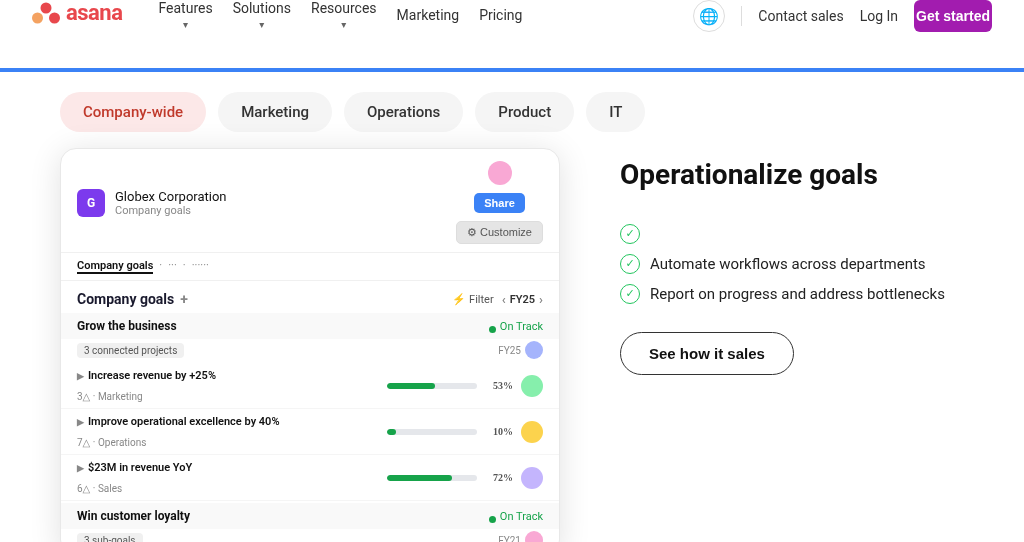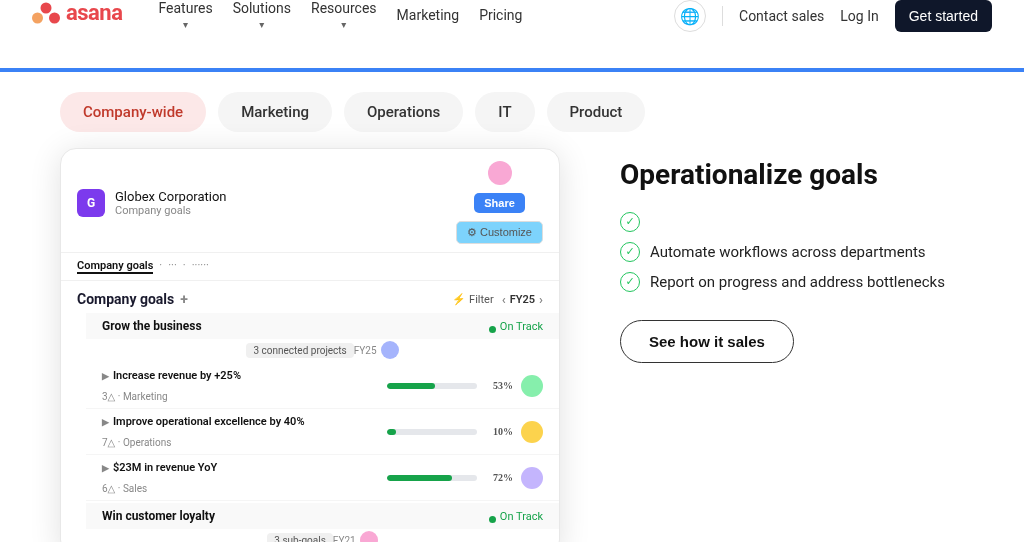--- a/index.html
+++ b/index.html
@@ -74,27 +74,27 @@
       font-size: 14px;
       color: #333;
       cursor: pointer;
     }
     .login-btn {
       font-size: 14px;
       color: #333;
       cursor: pointer;
     }
     .get-started-btn {
-      background: #0f172a;
+      background: #a21caf;
       color: #fff;
       border: none;
       border-radius: 6px;
-      padding: 8px 14px;
+      padding: 8px 2px;
       font-size: 14px;
-      font-weight: 400;
+      font-weight: 700;
       cursor: pointer;
     }
     .divider-v {
       width: 1px;
       height: 20px;
       background: #ddd;
     }
 
     
     .tabs-section {
@@ -189,21 +189,21 @@
       border-radius: 5px;
       padding: 4px 10px;
       font-size: 11px;
       font-weight: 600;
       cursor: pointer;
       display: flex;
       align-items: center;
       gap: 4px;
     }
     .customize-btn {
-      background: #7dd3fc;
+      background: #e5e5e5;
       border: 1px solid #ddd;
       border-radius: 5px;
       padding: 4px 10px;
       font-size: 11px;
       color: #555;
       cursor: pointer;
       display: flex;
       align-items: center;
       gap: 4px;
     }
@@ -254,21 +254,20 @@
       gap: 4px;
       font-size: 11px;
       font-weight: 600;
       color: #333;
     }
     .fy-nav span.arrow { cursor: pointer; color: #888; font-size: 13px; }
 
     
     .goal-group {
       margin: 0 0 2px 0;
-      padding-left: 25px;
     }
     .goal-group-header {
       padding: 6px 16px;
       background: #f9f9f9;
       display: flex;
       align-items: center;
       justify-content: space-between;
     }
     .goal-group-name {
       font-size: 12px;
@@ -281,21 +280,21 @@
       gap: 4px;
       font-size: 11px;
       color: #16a34a;
       font-weight: 400;
     }
     .dot-green { width: 7px; height: 7px; border-radius: 50%; background: #16a34a; }
     .connected-projects {
       padding: 2px 16px 4px 16px;
       display: flex;
       align-items: center;
-      justify-content: center;
+      justify-content: space-between;
     }
     .connected-tag {
       background: #f0f0f0;
       border-radius: 4px;
       padding: 2px 7px;
       font-size: 10px;
       color: #555;
     }
     .fy-label { font-size: 10px; color: #888; display: flex; align-items: center; gap: 4px; }
 
@@ -352,21 +351,21 @@
 
     
     .right-panel {
       padding-top: 10px;
       flex: 1;
     }
     .right-title {
       font-size: 28px;
       font-weight: 700;
       color: #111;
-      margin-bottom: 20px;
+      margin-bottom: 32px;
       line-height: 1.2;
     }
     .feature-list {
       list-style: none;
       margin-bottom: 28px;
     }
     .feature-item {
       display: flex;
       align-items: center;
       gap: 10px;
@@ -444,22 +443,22 @@
     <span class="contact-sales">Contact sales</span>
     <span class="login-btn">Log In</span>
     <button class="get-started-btn">Get started</button>
   </div>
 </nav>
 
 <div class="tabs-section">
   <div class="tab-pill active">Company-wide</div>
   <div class="tab-pill">Marketing</div>
   <div class="tab-pill">Operations</div>
+  <div class="tab-pill">Product</div>
   <div class="tab-pill">IT</div>
-  <div class="tab-pill">Product</div>
 </div>
 
 <div class="main-content">
 
   <div class="dashboard-card">
 
     <div class="card-header">
       <div class="card-header-left">
         <div class="corp-avatar">G</div>
         <div class="card-title-block">

